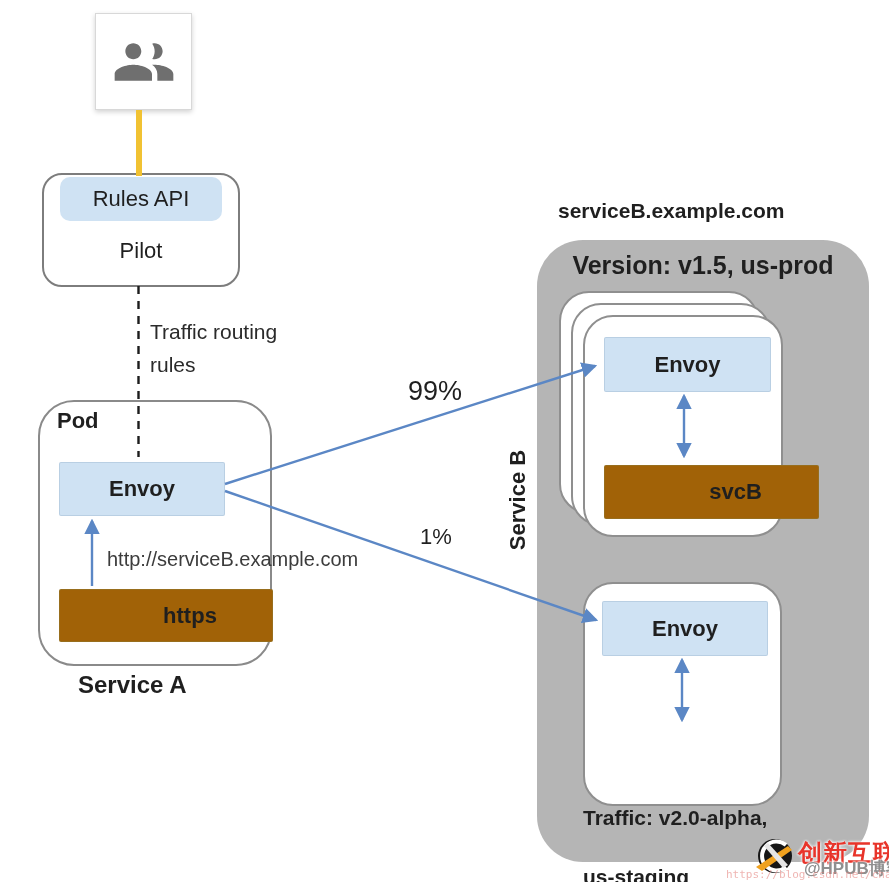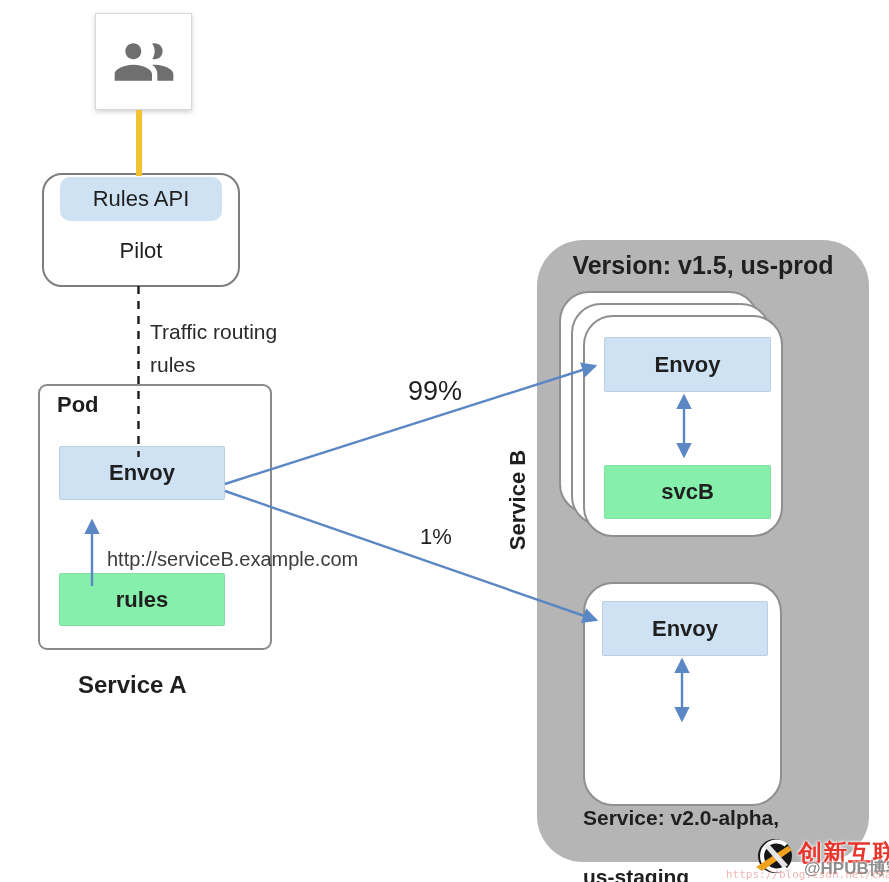--- a/index.html
+++ b/index.html
@@ -4,21 +4,21 @@
 <style>
   html,body{margin:0;padding:0;background:#ffffff;}
   #canvas{
     position:relative;width:889px;height:882px;background:#ffffff;overflow:hidden;
     font-family:"Liberation Sans","DejaVu Sans",sans-serif;color:#1f1f1f;
   }
   .abs{position:absolute;}
   .center{display:flex;align-items:center;justify-content:center;}
   .bold{font-weight:bold;}
   .box-blue{background:#cfe2f3;border:1px solid rgba(120,150,180,0.25);border-radius:2px;}
-  .box-green{background:#86efac;border:1px solid rgba(120,160,120,0.2);border-radius:2px;}
+  .box-green{background:#a16207;border:1px solid rgba(120,160,120,0.2);border-radius:2px;padding-left:48px;}
   .card{background:#ffffff;border:2px solid #8f8f8f;border-radius:30px;}
   .users-box{background:#ffffff;border:1px solid #d8d8d8;box-shadow:0 2px 5px rgba(0,0,0,0.18);}
   .pilot-box{background:#ffffff;border:2px solid #7d7d7d;border-radius:20px;}
   .rules-api{background:#cfe2f3;border-radius:10px;}
   .pod-box{background:#ffffff;border:2px solid #8a8a8a;border-radius:36px;}
   .gray-container{background:#b5b5b5;border-radius:46px;}
   .lbl{white-space:nowrap;}
   .svg-overlay{pointer-events:none;z-index:50;}
   .rot-left{transform:translate(-50%,-50%) rotate(-90deg);transform-origin:center;}
   .wm-brand{color:#e8342a;font-weight:bold;font-size:24px;letter-spacing:1px;
@@ -42,34 +42,35 @@
 
   <div class="abs pilot-box" style="left:42px;top:173px;width:194px;height:110px;">
     <div class="rules-api center" style="position:absolute;left:16px;top:2px;width:162px;height:44px;font-size:22px;">
       <span>Rules API</span>
     </div>
     <div class="center" style="position:absolute;left:0;top:52px;width:100%;height:48px;font-size:22px;">Pilot</div>
   </div>
 
   <div class="abs" style="left:150px;top:316px;width:172px;font-size:21px;line-height:1.55;color:#2a2a2a;">Traffic routing rules</div>
 
-  <div class="abs pod-box" style="left:38px;top:384px;width:230px;height:262px;border-radius:9px;">
+  <div class="abs pod-box" style="left:38px;top:400px;width:230px;height:262px;">
     <div class="bold" style="position:absolute;left:17px;top:6px;font-size:22px;">Pod</div>
     <div class="box-blue center bold" style="position:absolute;left:19px;top:60px;width:164px;height:52px;font-size:22px;">
       <span>Envoy</span>
     </div>
     <div class="box-green center bold" style="position:absolute;left:19px;top:187px;width:164px;height:51px;font-size:22px;">
-      <span>rules</span>
+      <span>https</span>
     </div>
   </div>
 
   <div class="abs lbl" style="left:107px;top:548px;font-size:20px;color:#3c3c3c;">http://serviceB.example.com</div>
 
   <div class="abs bold lbl" style="left:78px;top:671px;font-size:24px;">Service A</div>
 
+  <div class="abs bold lbl" style="left:558px;top:199px;font-size:21px;">serviceB.example.com</div>
 
   <div class="abs gray-container" style="left:537px;top:240px;width:332px;height:622px;"></div>
 
   <div class="abs bold center" style="left:537px;top:250px;width:332px;height:30px;font-size:25px;">Version: v1.5, us-prod</div>
 
   <div class="abs card" style="left:559px;top:291px;width:196px;height:219px;"></div>
   <div class="abs card" style="left:571px;top:303px;width:196px;height:219px;"></div>
   <div class="abs card" style="left:583px;top:315px;width:196px;height:218px;">
     <div class="box-blue center bold" style="position:absolute;left:19px;top:20px;width:165px;height:53px;font-size:22px;">
       <span>Envoy</span>
@@ -78,21 +79,21 @@
       <span>svcB</span>
     </div>
   </div>
 
   <div class="abs card" style="left:583px;top:582px;width:195px;height:220px;">
     <div class="box-blue center bold" style="position:absolute;left:17px;top:17px;width:164px;height:53px;font-size:22px;">
       <span>Envoy</span>
     </div>
   </div>
 
-  <div class="abs bold lbl" style="left:583px;top:806px;font-size:21px;">Service: v2.0-alpha,</div>
+  <div class="abs bold lbl" style="left:583px;top:806px;font-size:21px;">Traffic: v2.0-alpha,</div>
   <div class="abs bold lbl" style="left:583px;top:837px;font-size:21px;margin-top:28px;">us-staging</div>
 
   <div class="abs bold rot-left lbl" style="left:518px;top:500px;font-size:22px;">Service B</div>
 
   <div class="abs lbl" style="left:408px;top:376px;font-size:27px;">99%</div>
   <div class="abs lbl" style="left:420px;top:524px;font-size:22px;">1%</div>
 
   <svg class="abs svg-overlay" style="left:0;top:0;" width="889" height="882" viewBox="0 0 889 882">
     <defs>
       <marker id="arr" viewBox="0 0 10 10" refX="8.5" refY="5" markerWidth="6.5" markerHeight="6.5" orient="auto-start-reverse">

